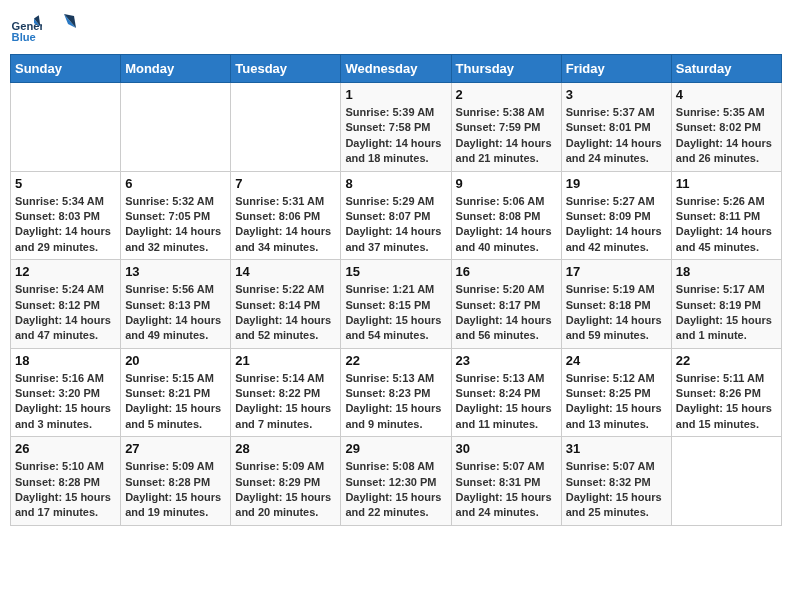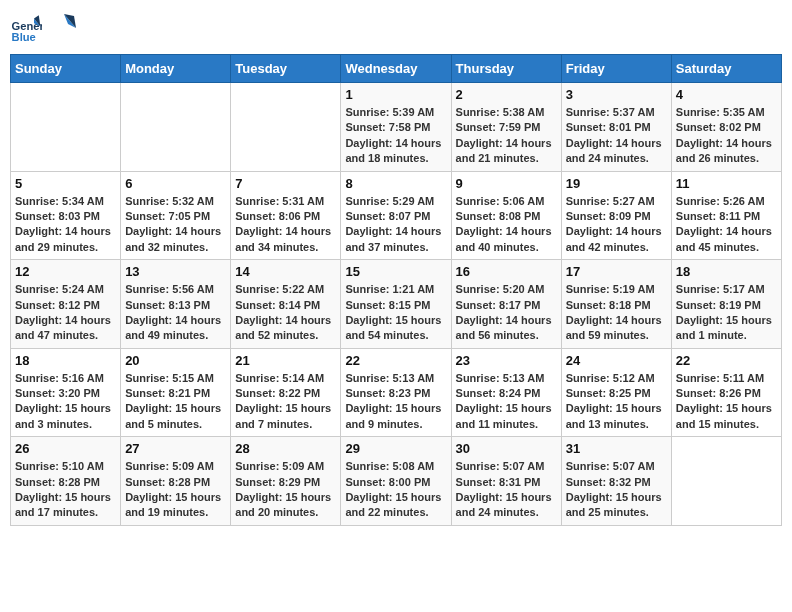--- a/index.html
+++ b/index.html
@@ -361,21 +361,21 @@
           <div class="cell-info">
             <div>Sunrise: 5:09 AM</div>
             <div>Sunset: 8:29 PM</div>
             <div>Daylight: 15 hours and 20 minutes.</div>
           </div>
         </td>
         <td>
           <div class="cell-day">29</div>
           <div class="cell-info">
             <div>Sunrise: 5:08 AM</div>
-            <div>Sunset: 8:00 PM</div>
+            <div>Sunset: 12:30 PM</div>
             <div>Daylight: 15 hours and 22 minutes.</div>
           </div>
         </td>
         <td>
           <div class="cell-day">30</div>
           <div class="cell-info">
             <div>Sunrise: 5:07 AM</div>
             <div>Sunset: 8:31 PM</div>
             <div>Daylight: 15 hours and 24 minutes.</div>
           </div>

